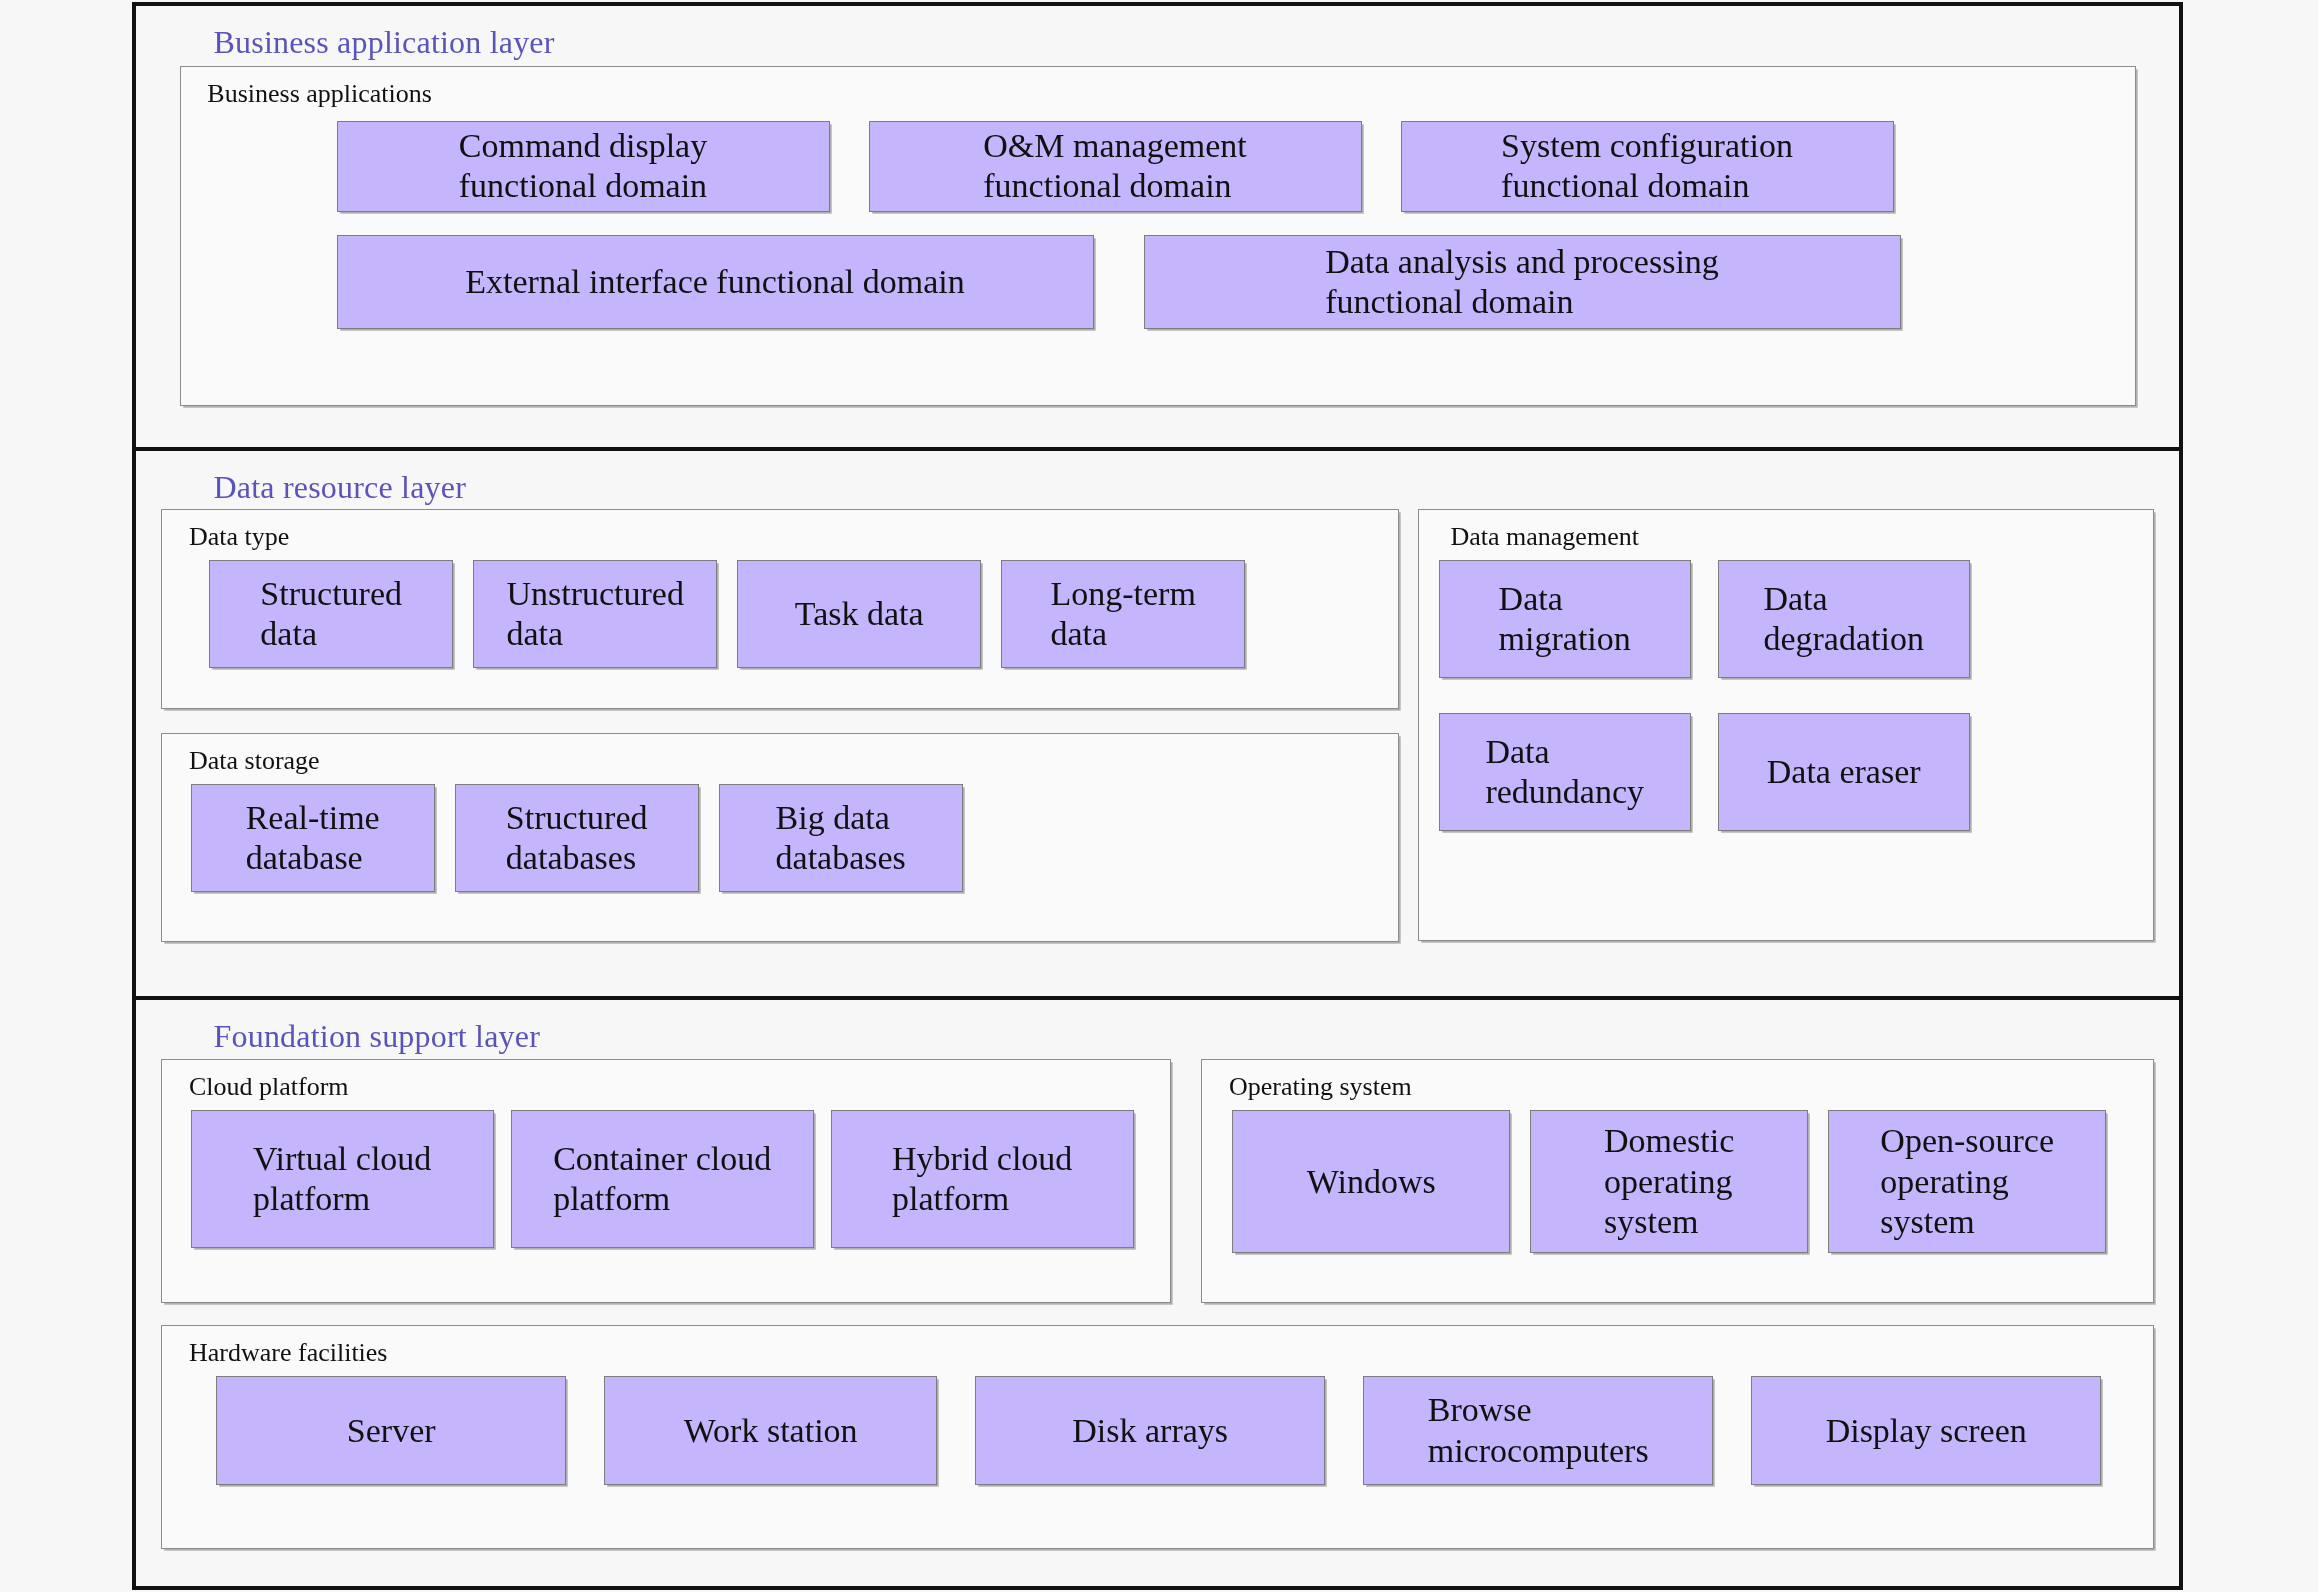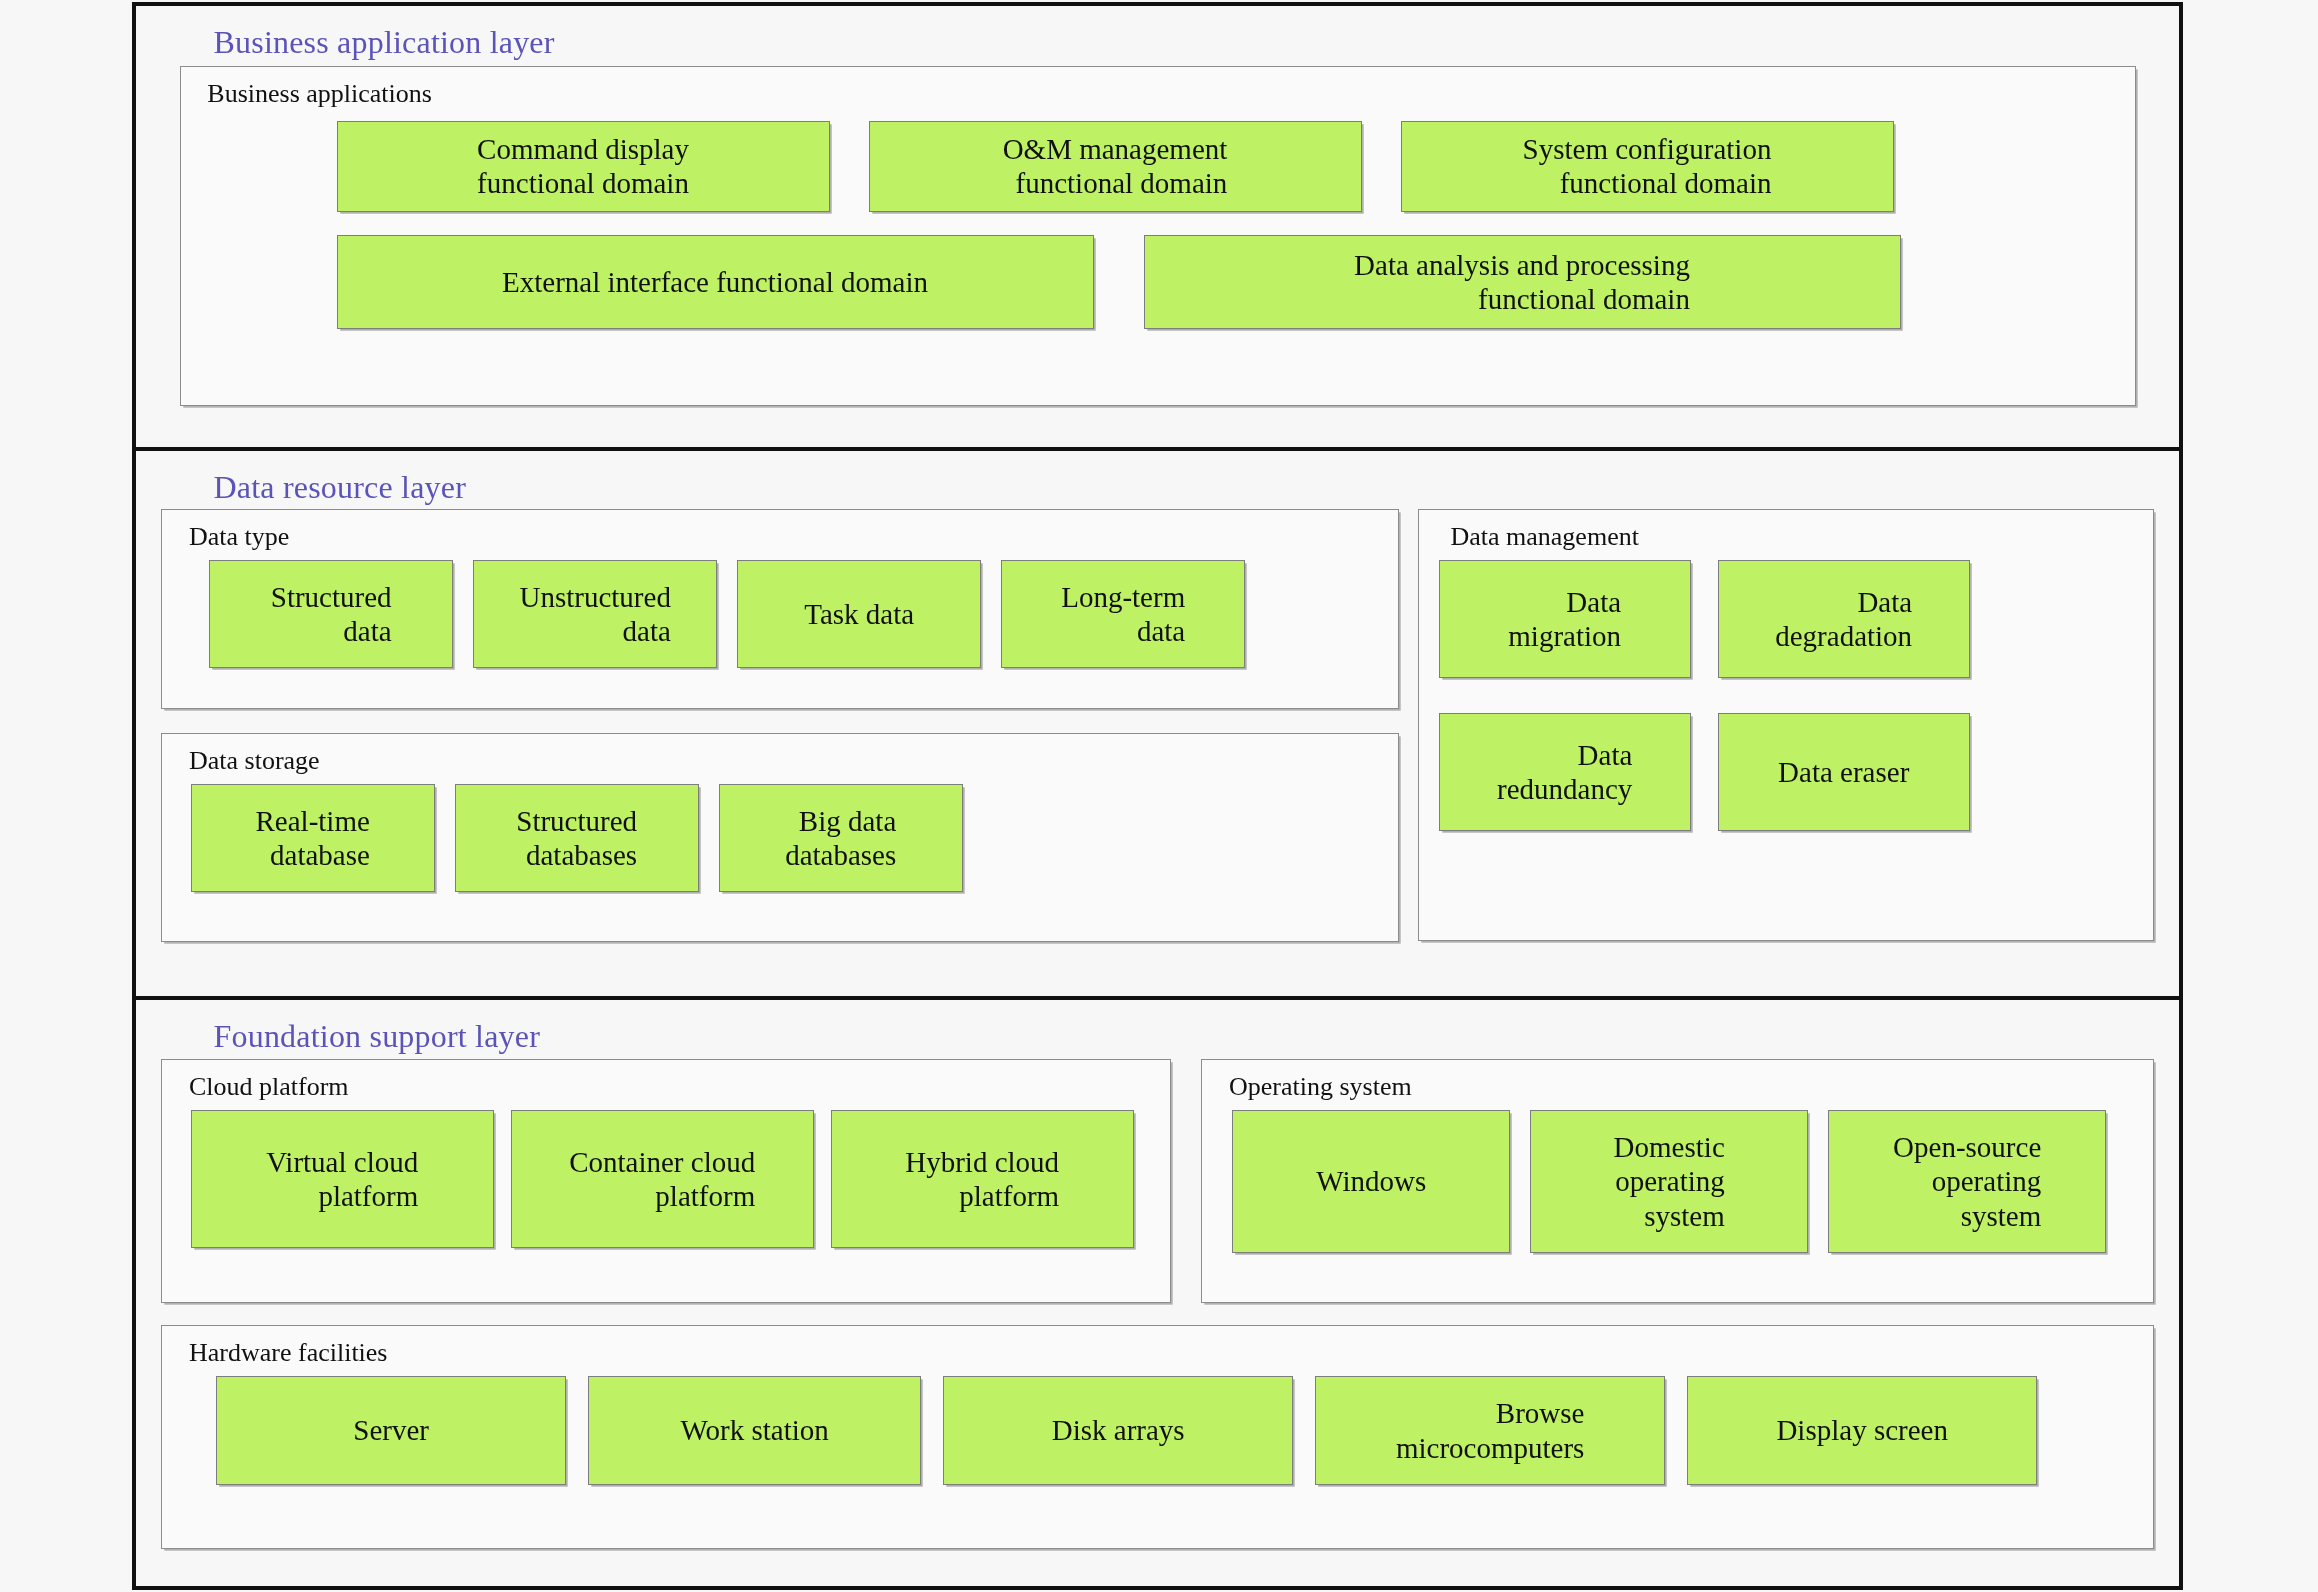--- a/index.html
+++ b/index.html
@@ -60,27 +60,27 @@
     line-height: 1.15;
     padding: 3.4px 0 8.4px 11.8px;
     white-space: nowrap;
   }
 
   
   .row { display: flex; align-items: stretch; }
   .box {
     box-sizing: border-box;
     border: 1.7px solid #7d7d7d;
-    background: #bef264;
+    background: #c4b5fd;
     box-shadow: 2.5px 2.5px 0 -0.8px rgba(125,125,125,.6);
     display: flex;
     align-items: center;
     justify-content: center;
-    text-align: right;
-    font-size: 29px;
+    text-align: left;
+    font-size: 34px;
     line-height: 1.18;
     padding: 5px 8.4px;
   }
 
   
   #layer-business { height: 449px; }
   #panel-business-apps {
     margin: 8.4px 25px 0 25px;
     height: 340px;
   }
@@ -120,21 +120,21 @@
   #panel-cloud .row { gap: 17px; padding-left: 13.5px; }
   #panel-cloud .box { width: 303px; height: 138px; }
 
   #panel-os { flex: 1; height: 244px; }
   #panel-os .row { gap: 20px; padding-left: 15px; }
   #bx-windows  { width: 278px; height: 143px; }
   #bx-domestic { width: 278px; height: 143px; }
   #bx-opensrc  { width: 278px; height: 143px; }
 
   #panel-hardware { margin: 22px 6.7px 0 6.7px; height: 224px; }
-  #panel-hardware .row { gap: 22px; padding-left: 39px; }
+  #panel-hardware .row { gap: 38px; padding-left: 39px; }
   #panel-hardware .box { height: 109px; }
   #bx-server   { width: 350px; }
   #bx-workst   { width: 333px; }
   #bx-disk     { width: 350px; }
   #bx-browse   { width: 350px; }
   #bx-display  { width: 350px; }
 </style>
 </head>
 <body>
 

